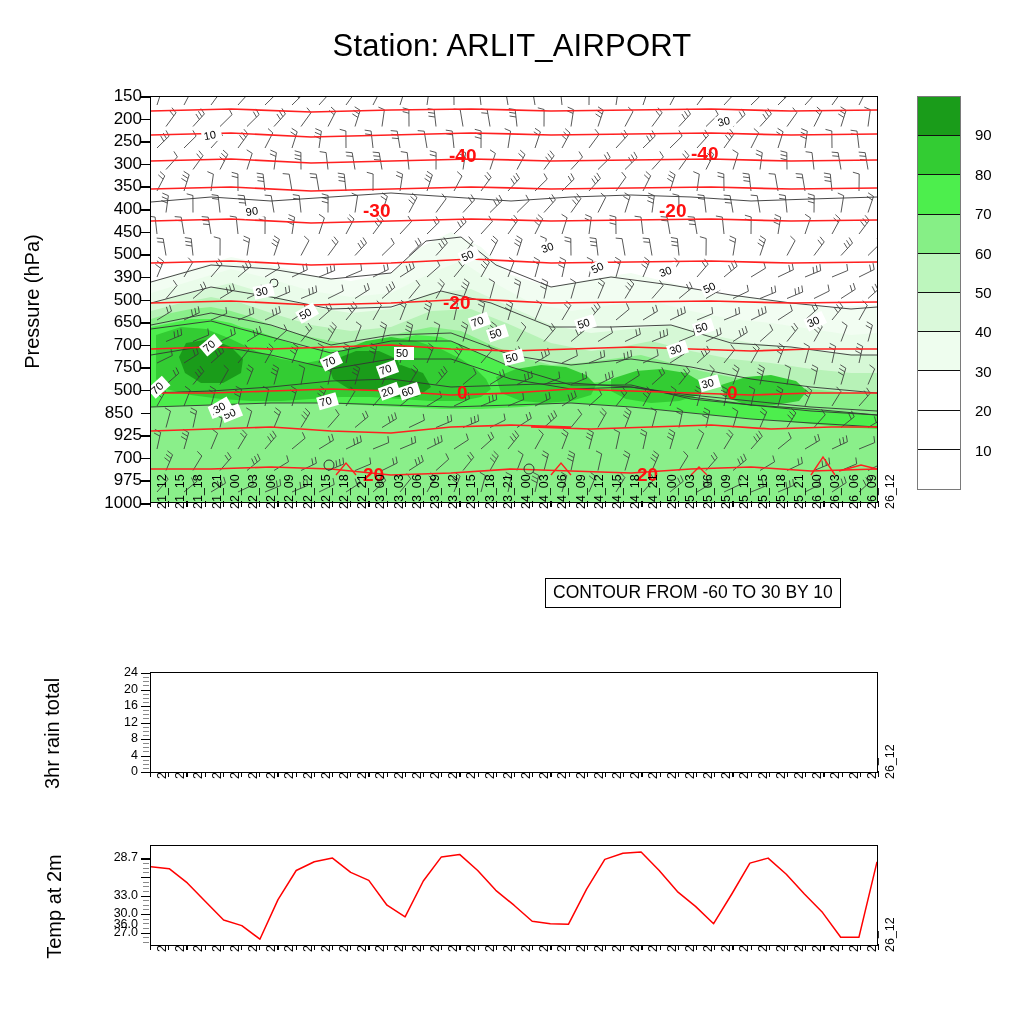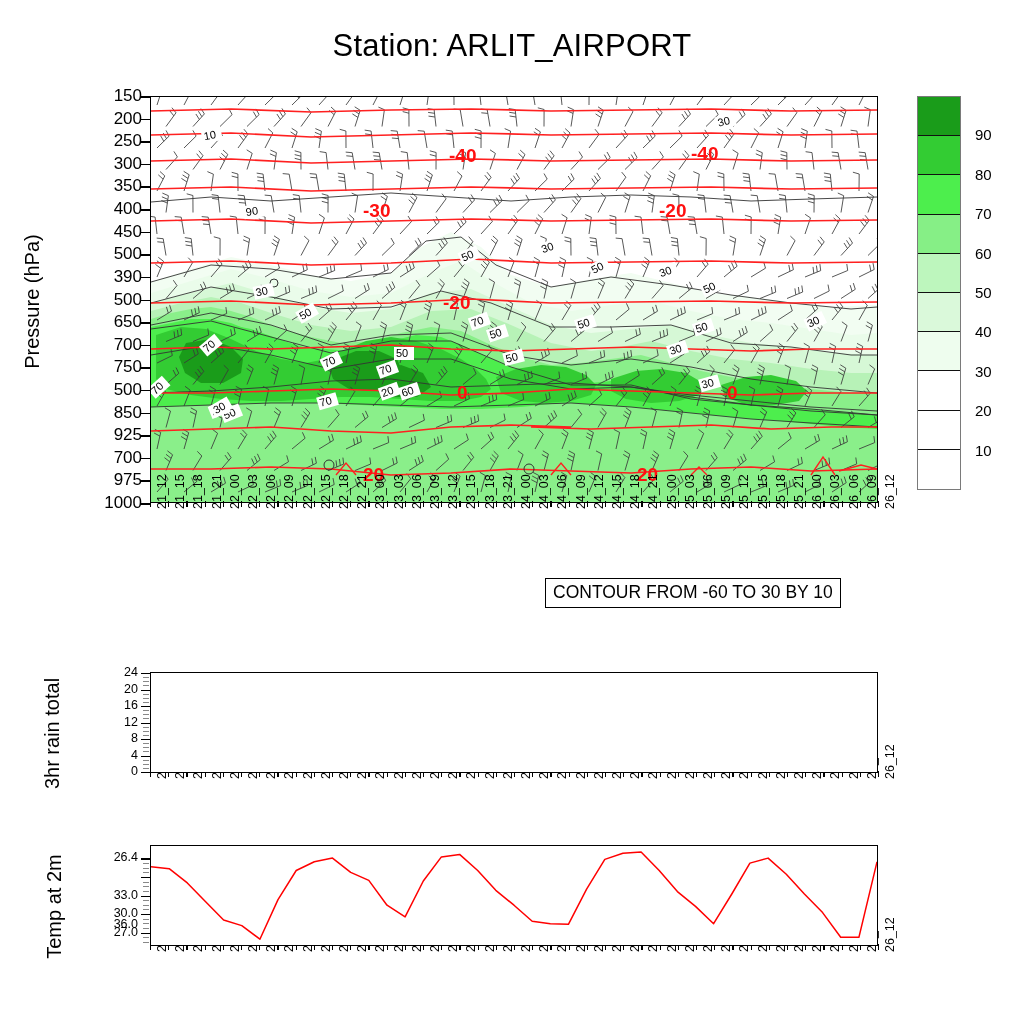--- a/index.html
+++ b/index.html
@@ -50,21 +50,21 @@
     <div class="ylab" style="top: 177.444px;">350</div>
     <div class="ylab" style="top: 200.056px;">400</div>
     <div class="ylab" style="top: 222.667px;">450</div>
     <div class="ylab" style="top: 245.278px;">500</div>
     <div class="ylab" style="top: 267.889px;">390</div>
     <div class="ylab" style="top: 290.5px;">500</div>
     <div class="ylab" style="top: 313.111px;">650</div>
     <div class="ylab" style="top: 335.722px;">700</div>
     <div class="ylab" style="top: 358.333px;">750</div>
     <div class="ylab" style="top: 380.944px;">500</div>
-    <div class="ylab" style="top: 403.556px;">850</div>
+    <div class="ylab" style="top: 403.556px; text-align: center;">850</div>
     <div class="ylab" style="top: 426.167px;">925</div>
     <div class="ylab" style="top: 448.778px;">700</div>
     <div class="ylab" style="top: 471.389px;">975</div>
     <div class="ylab" style="top: 494px;">1000</div>
   </div>
 <div class="abs" id="yticks">
     <div class="ytick" style="top: 96px;"></div>
     <div class="ytick" style="top: 118.611px;"></div>
     <div class="ytick" style="top: 141.222px;"></div>
     <div class="ytick" style="top: 163.833px;"></div>
@@ -2162,21 +2162,21 @@
     <div class="p-ytick" style="left: 141px; width: 9px; top: 772px;"></div>
   </div>
 
 <div class="panel-ylabel" id="tempylabel" style="left:-36px;top:895px;width:180px;">Temp at 2m</div>
 <div class="abs" id="tempPanel">
   <svg width="726" height="99" viewBox="0 0 726 99" xmlns="http://www.w3.org/2000/svg">
     <polyline id="templine" fill="none" stroke="#ff0000" stroke-width="1.5" stroke-linejoin="round" points="0.0,20.8 18.2,22.7 36.3,36.9 54.4,55.4 72.6,74.0 90.8,79.6 108.9,93.2 127.0,53.6 145.2,24.5 163.3,15.8 181.5,12.1 199.7,26.4 217.8,34.4 236.0,59.2 254.1,70.9 272.3,35.0 290.4,10.9 308.6,8.4 326.7,24.5 344.8,44.3 363.0,59.2 381.2,75.3 399.3,77.7 417.4,78.3 435.6,43.1 453.8,13.4 471.9,7.2 490.1,5.9 508.2,24.5 526.4,45.6 544.5,60.4 562.6,77.7 580.8,48.0 598.9,17.1 617.1,12.1 635.3,28.2 653.4,48.0 671.6,66.6 689.7,91.3 707.9,91.3 726.0,15.8"></polyline>
   </svg>
 </div>
 <div class="abs" id="temp-yticks" style="left:0;top:0;">
-    <div class="p-ylab" style="left: 88px; width: 50px; top: 851.375px;">26.4</div>
+    <div class="p-ylab" style="left: 88px; width: 50px; top: 851.375px;">28.7</div>
     <div class="p-ytick" style="left: 141px; width: 9px; top: 858.375px;"></div>
     <div class="p-ytick-minor" style="left: 143px; width: 6px; top: 863.016px;"></div>
     <div class="p-ytick-minor" style="left: 143px; width: 6px; top: 867.656px;"></div>
     <div class="p-ytick-minor" style="left: 143px; width: 6px; top: 872.297px;"></div>
     <div class="p-ylab" style="left: 88px; width: 50px; top: 918px;">36.0</div>
     <div class="p-ytick" style="left: 141px; width: 9px; top: 876.938px;"></div>
     <div class="p-ytick-minor" style="left: 143px; width: 6px; top: 881.578px;"></div>
     <div class="p-ytick-minor" style="left: 143px; width: 6px; top: 886.219px;"></div>
     <div class="p-ytick-minor" style="left: 143px; width: 6px; top: 890.859px;"></div>
     <div class="p-ylab" style="left: 88px; width: 50px; top: 888.5px;">33.0</div>

